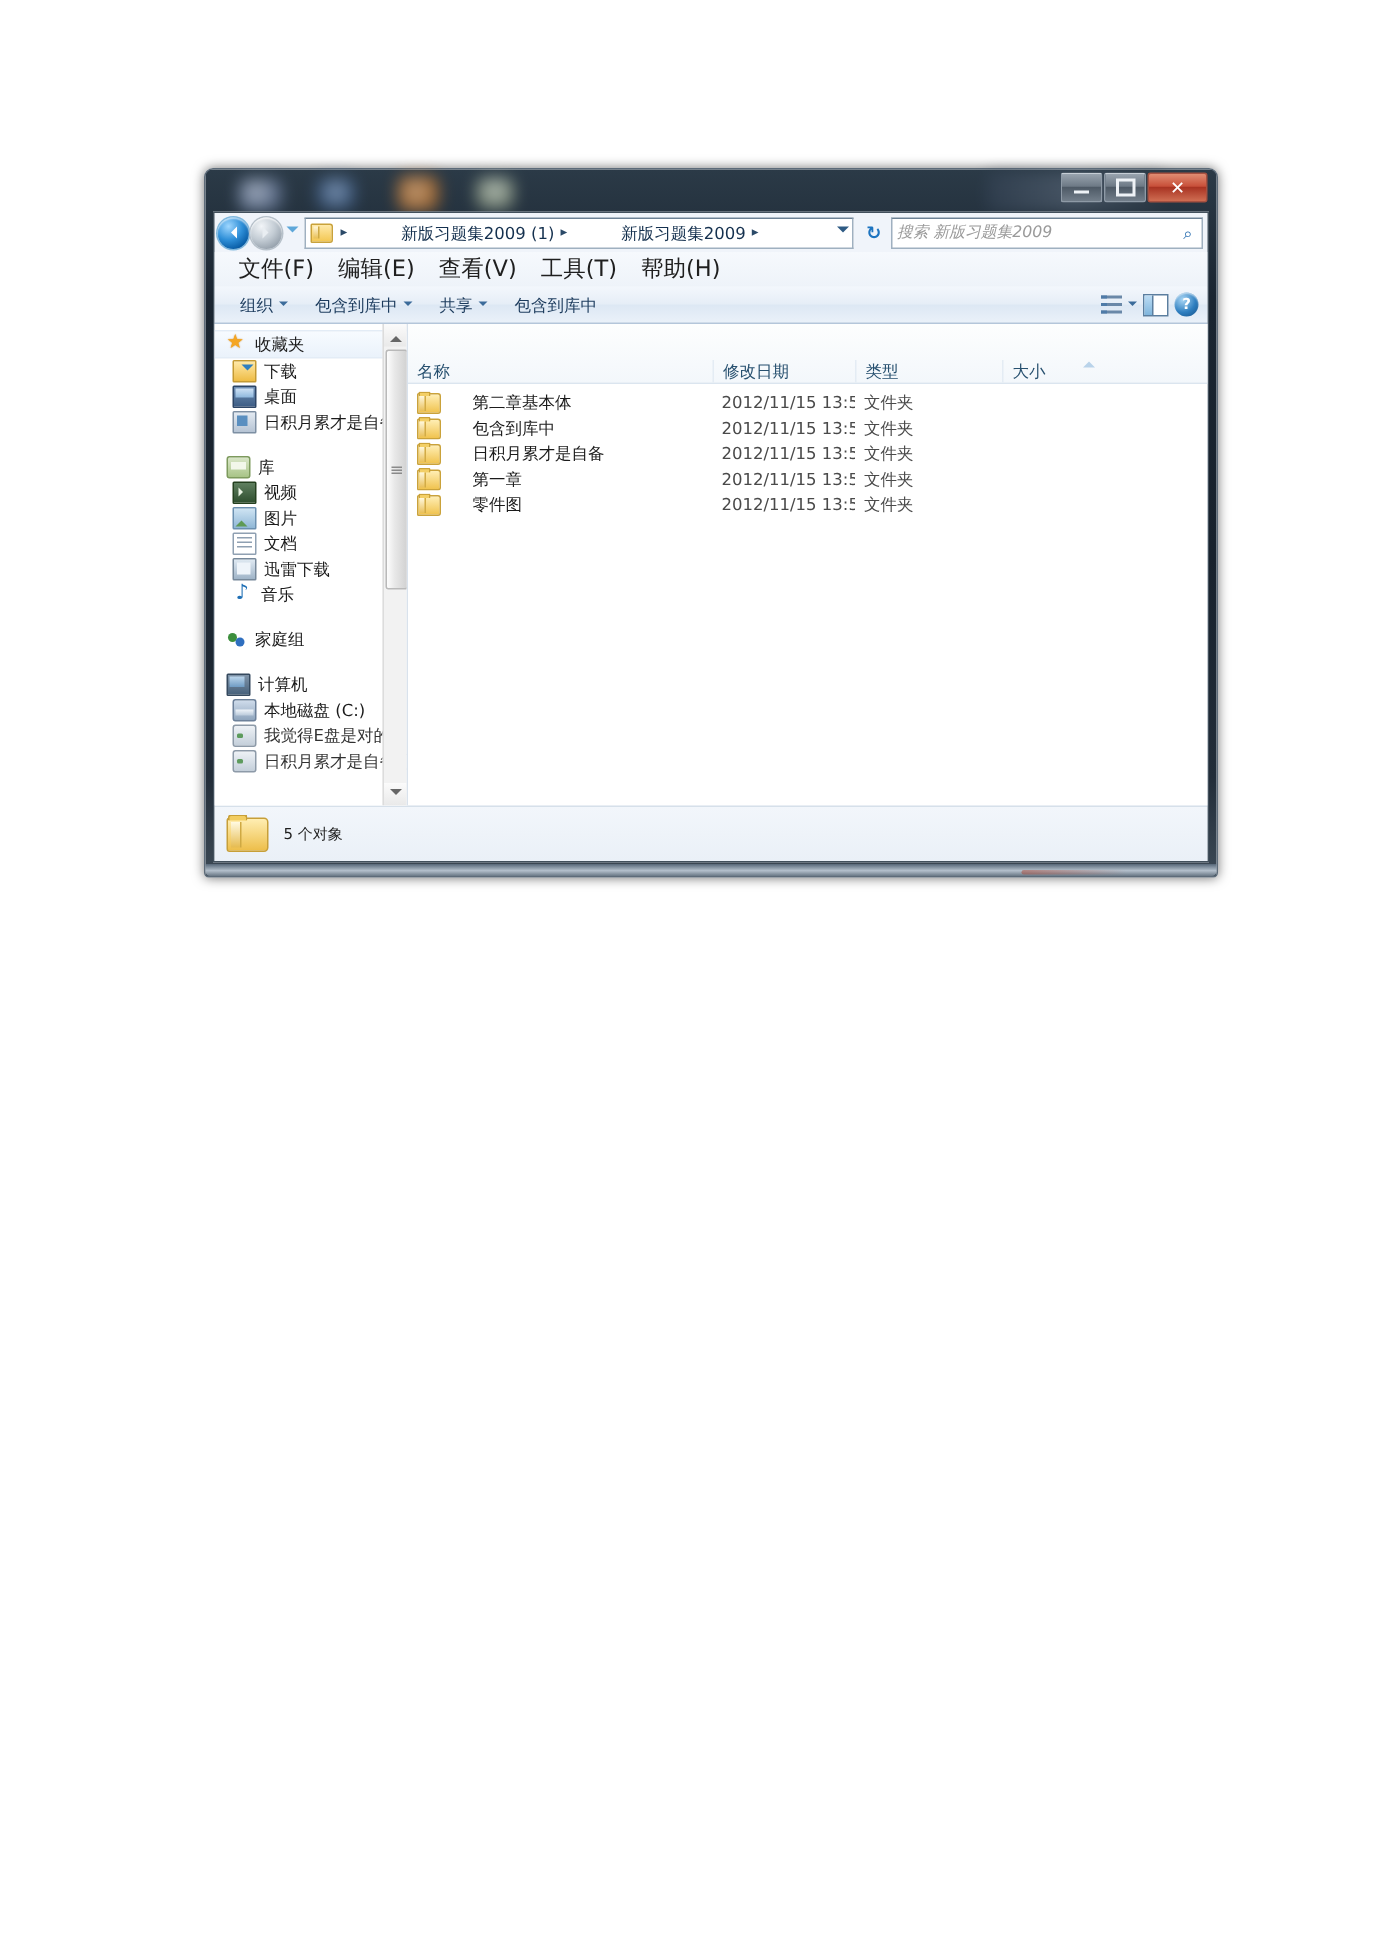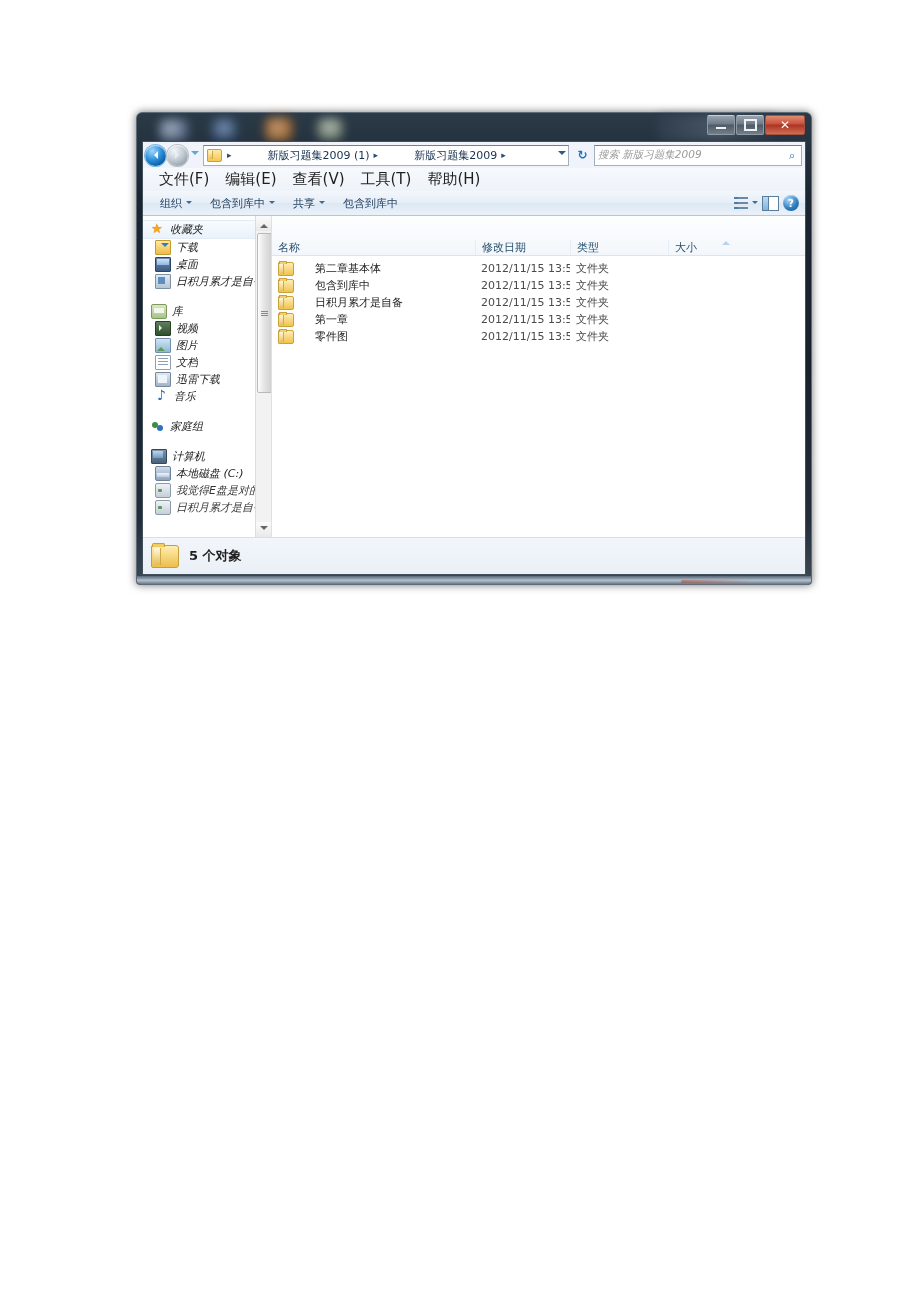--- a/index.html
+++ b/index.html
@@ -159,21 +159,21 @@
   .ico-music:before{content:"♪";position:absolute;left:2px;top:-3px;font-size:14px;color:#1f6fb5;}
   .ico-home{background:none;}
   .ico-home:before{content:"";position:absolute;left:1px;top:2px;width:6px;height:6px;border-radius:50%;background:#3d8f3d;}
   .ico-home:after{content:"";position:absolute;left:6px;top:5px;width:6px;height:6px;border-radius:50%;background:#2f6fbf;}
   .ico-pc{background:linear-gradient(180deg,#7f93a8,#48627c);border:1px solid #35495e;border-radius:1px;}
   .ico-pc:after{content:"";position:absolute;left:1px;top:1px;right:3px;height:7px;background:linear-gradient(180deg,#bcd6ec,#6f9cc4);}
   .ico-hdd{background:linear-gradient(180deg,#cfdceb,#8fa5bd);border:1px solid #6d819a;border-radius:2px;}
   .ico-hdd:after{content:"";position:absolute;left:1px;top:6px;right:1px;height:4px;background:linear-gradient(180deg,#f0f5fa,#b9c9da);}
   .ico-drive{background:linear-gradient(180deg,#eef2f6,#c4cfda);border:1px solid #8d9aa8;border-radius:2px;}
   .ico-drive:after{content:"";position:absolute;left:2px;top:5px;width:4px;height:3px;background:#5d9b5d;border-radius:1px;}
-  .np-label{overflow:hidden;text-overflow:clip;white-space:nowrap;font-style:italic;}
+  .np-label{overflow:hidden;text-overflow:clip;white-space:nowrap;}
   .np-cut{color:#1b1b1b;opacity:.9;}
 
   
   .np-scroll{position:absolute;right:0;top:0;bottom:0;width:15px;background:#f2f2f2;border-left:1px solid #dcdcdc;}
   .np-arrow{position:absolute;left:0;width:15px;height:15px;background:linear-gradient(180deg,#fbfbfb,#e9e9e9);
     display:flex;align-items:center;justify-content:center;}
   .np-arrow.up{top:0;}
   .np-arrow.down{bottom:0;}
   .tri-up{width:0;height:0;border:4px solid transparent;border-bottom-color:#666;}
   .tri-dn{width:0;height:0;border:4px solid transparent;border-top-color:#666;}
@@ -220,21 +220,21 @@
     background:linear-gradient(180deg,#f2f6fb,#eaf0f7);
     border-top:1px solid #d6e0ea;
   }
   .bigfolder{width:26px;height:21px;position:relative;flex:0 0 26px;
     background:linear-gradient(180deg,#ffeeb2,#edbe4a);
     border:1px solid #c79f38;border-radius:2px 3px 3px 2px;}
   .bigfolder:before{content:"";position:absolute;left:0;top:-3px;width:11px;height:3px;
     background:#f2cd61;border:1px solid #c79f38;border-bottom:none;border-radius:2px 2px 0 0;}
   .bigfolder:after{content:"";position:absolute;left:2px;top:2px;width:6px;bottom:2px;
     background:linear-gradient(180deg,#fffae2,#e6bb50);border-right:1px solid #cfa943;}
-  .status-text{font-size:13px;color:#1f1f1f;font-weight:bold;}
+  .status-text{font-size:10px;color:#1f1f1f;}
 
   
   .glass-reflect{
     position:absolute;left:0;right:0;bottom:0;height:8px;
     background:linear-gradient(180deg,rgba(110,130,150,.55),rgba(200,212,224,.85) 55%,rgba(150,165,180,.5));
     border-radius:0 0 3px 3px;
   }
   .glass-reflect:after{content:"";position:absolute;right:60px;bottom:1px;width:70px;height:3px;
     background:linear-gradient(90deg,rgba(170,60,40,.45),rgba(120,40,30,0));border-radius:2px;}
 </style>

